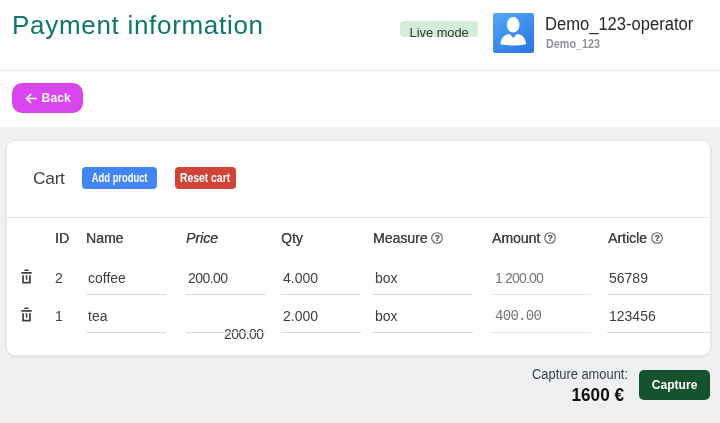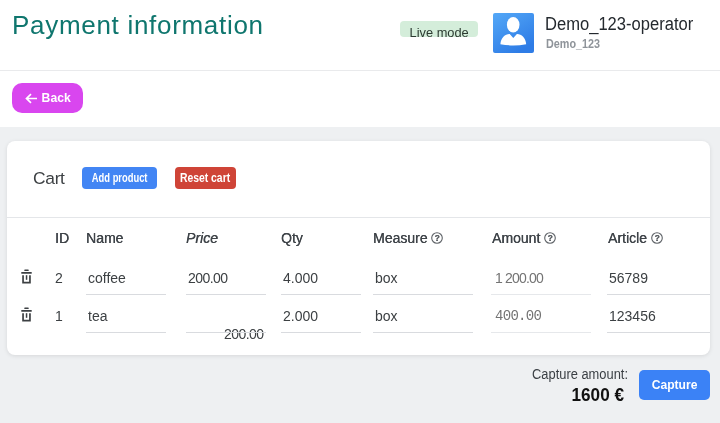--- a/index.html
+++ b/index.html
@@ -37,21 +37,21 @@
 
 .cell { position:absolute; font-size:14px; color:#3c4043; line-height:16px; white-space:nowrap; }
 .muted { color:#737373; }
 .uline { position:absolute; height:1px; background:#d9dbdf; }
 .uline2 { position:absolute; height:1px; background:#e6e8eb; }
 .trash { position:absolute; }
 
 
 .cap-label { position:absolute; left:425px; top:366px; width:203px; text-align:right; font-size:14px; color:#3a3f44; line-height:16px; transform:scaleX(0.92); transform-origin:100% 0; }
 .cap-amount { position:absolute; left:425px; top:386px; width:199px; text-align:right; font-size:17.5px; font-weight:bold; color:#111; line-height:18px; transform:scaleX(0.98); transform-origin:100% 0; }
-.btn-capture { position:absolute; left:639px; top:370px; width:71px; height:30px; background:#3b82f6; border-radius:5px; color:#fff; font-size:13px; font-weight:bold; text-align:center; line-height:30px; }
+.btn-capture { position:absolute; left:639px; top:370px; width:71px; height:30px; background:#14532d; border-radius:5px; color:#fff; font-size:13px; font-weight:bold; text-align:center; line-height:30px; }
 </style>
 </head>
 <body>
 
 <div class="gray"></div>
 
 <div class="hdr"></div>
 <div class="title">Payment information</div>
 <div class="badge"><span style="display:inline-block; transform:scaleX(0.95);">Live mode</span></div>
 <svg class="avatar" viewBox="0 0 41 40">

